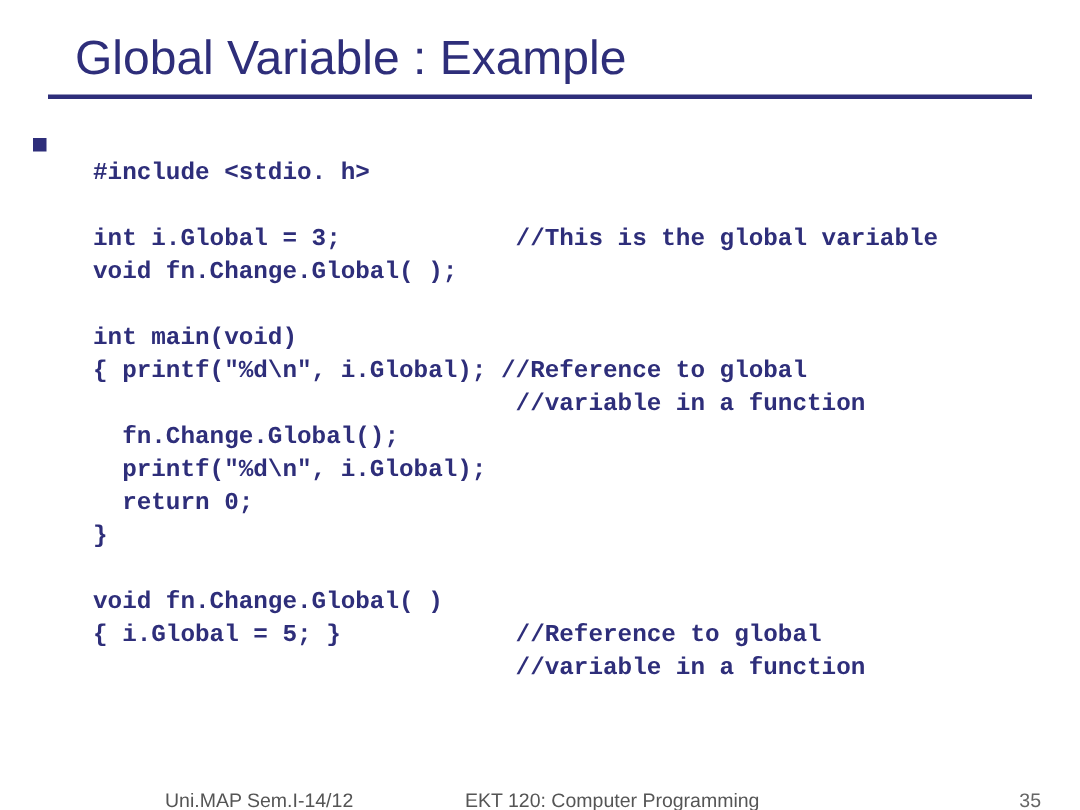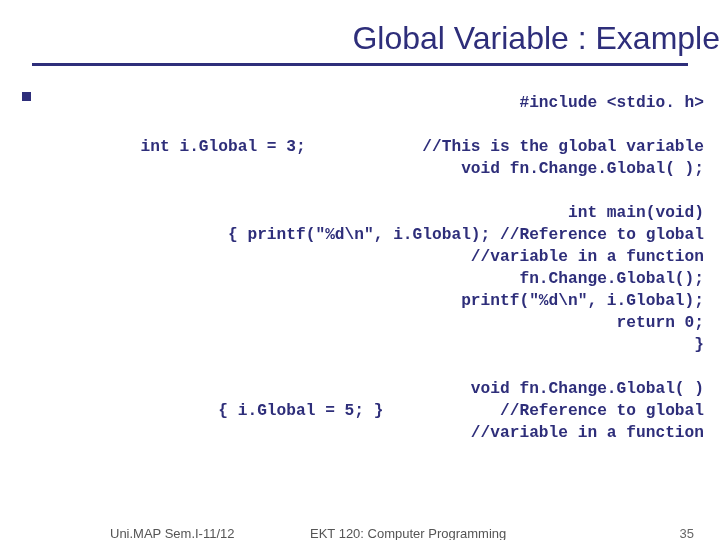--- a/index.html
+++ b/index.html
@@ -9,21 +9,20 @@
     height: 540px;
     background: #fff;
     font-family: Arial, Helvetica, sans-serif;
     overflow: hidden;
   }
   .slide {
     width: 720px;
     height: 540px;
     position: relative;
     box-sizing: border-box;
-    text-align: right;
   }
   .title {
     font-size: 32px;
     color: #2e2e7a;
     font-family: Verdana, Geneva, sans-serif;
     padding: 20px 0 4px 50px;
   }
   .rule {
     margin: 2px 32px 0 32px;
     border-bottom: 3px solid #2e2e7a;
@@ -34,21 +33,21 @@
   }
   .bullet {
     position: absolute;
     left: 22px;
     top: 26px;
     width: 9px;
     height: 9px;
     background: #2e2e7a;
   }
   pre.code {
-    margin: 4px;
+    margin: 16px;
     font-family: "Courier New", Courier, monospace;
     font-weight: bold;
     font-size: 16.2px;
     line-height: 1.36;
     color: #2e2e7a;
     white-space: pre;
   }
   .footer {
     position: absolute;
     bottom: 14px;
@@ -83,17 +82,17 @@
   printf("%d\n", i.Global);
   return 0;
 }
 
 void fn.Change.Global( )
 { i.Global = 5; }            //Reference to global
                              //variable in a function</pre>
   </div>
 
   <div class="footer">
-    <span class="left">Uni.MAP Sem.I-11/12</span>
+    <span class="left">Uni.MAP Sem.I-14/12</span>
     <span class="center">EKT 120: Computer Programming</span>
     <span class="right">35</span>
   </div>
 </div>
 
 </body></html>

